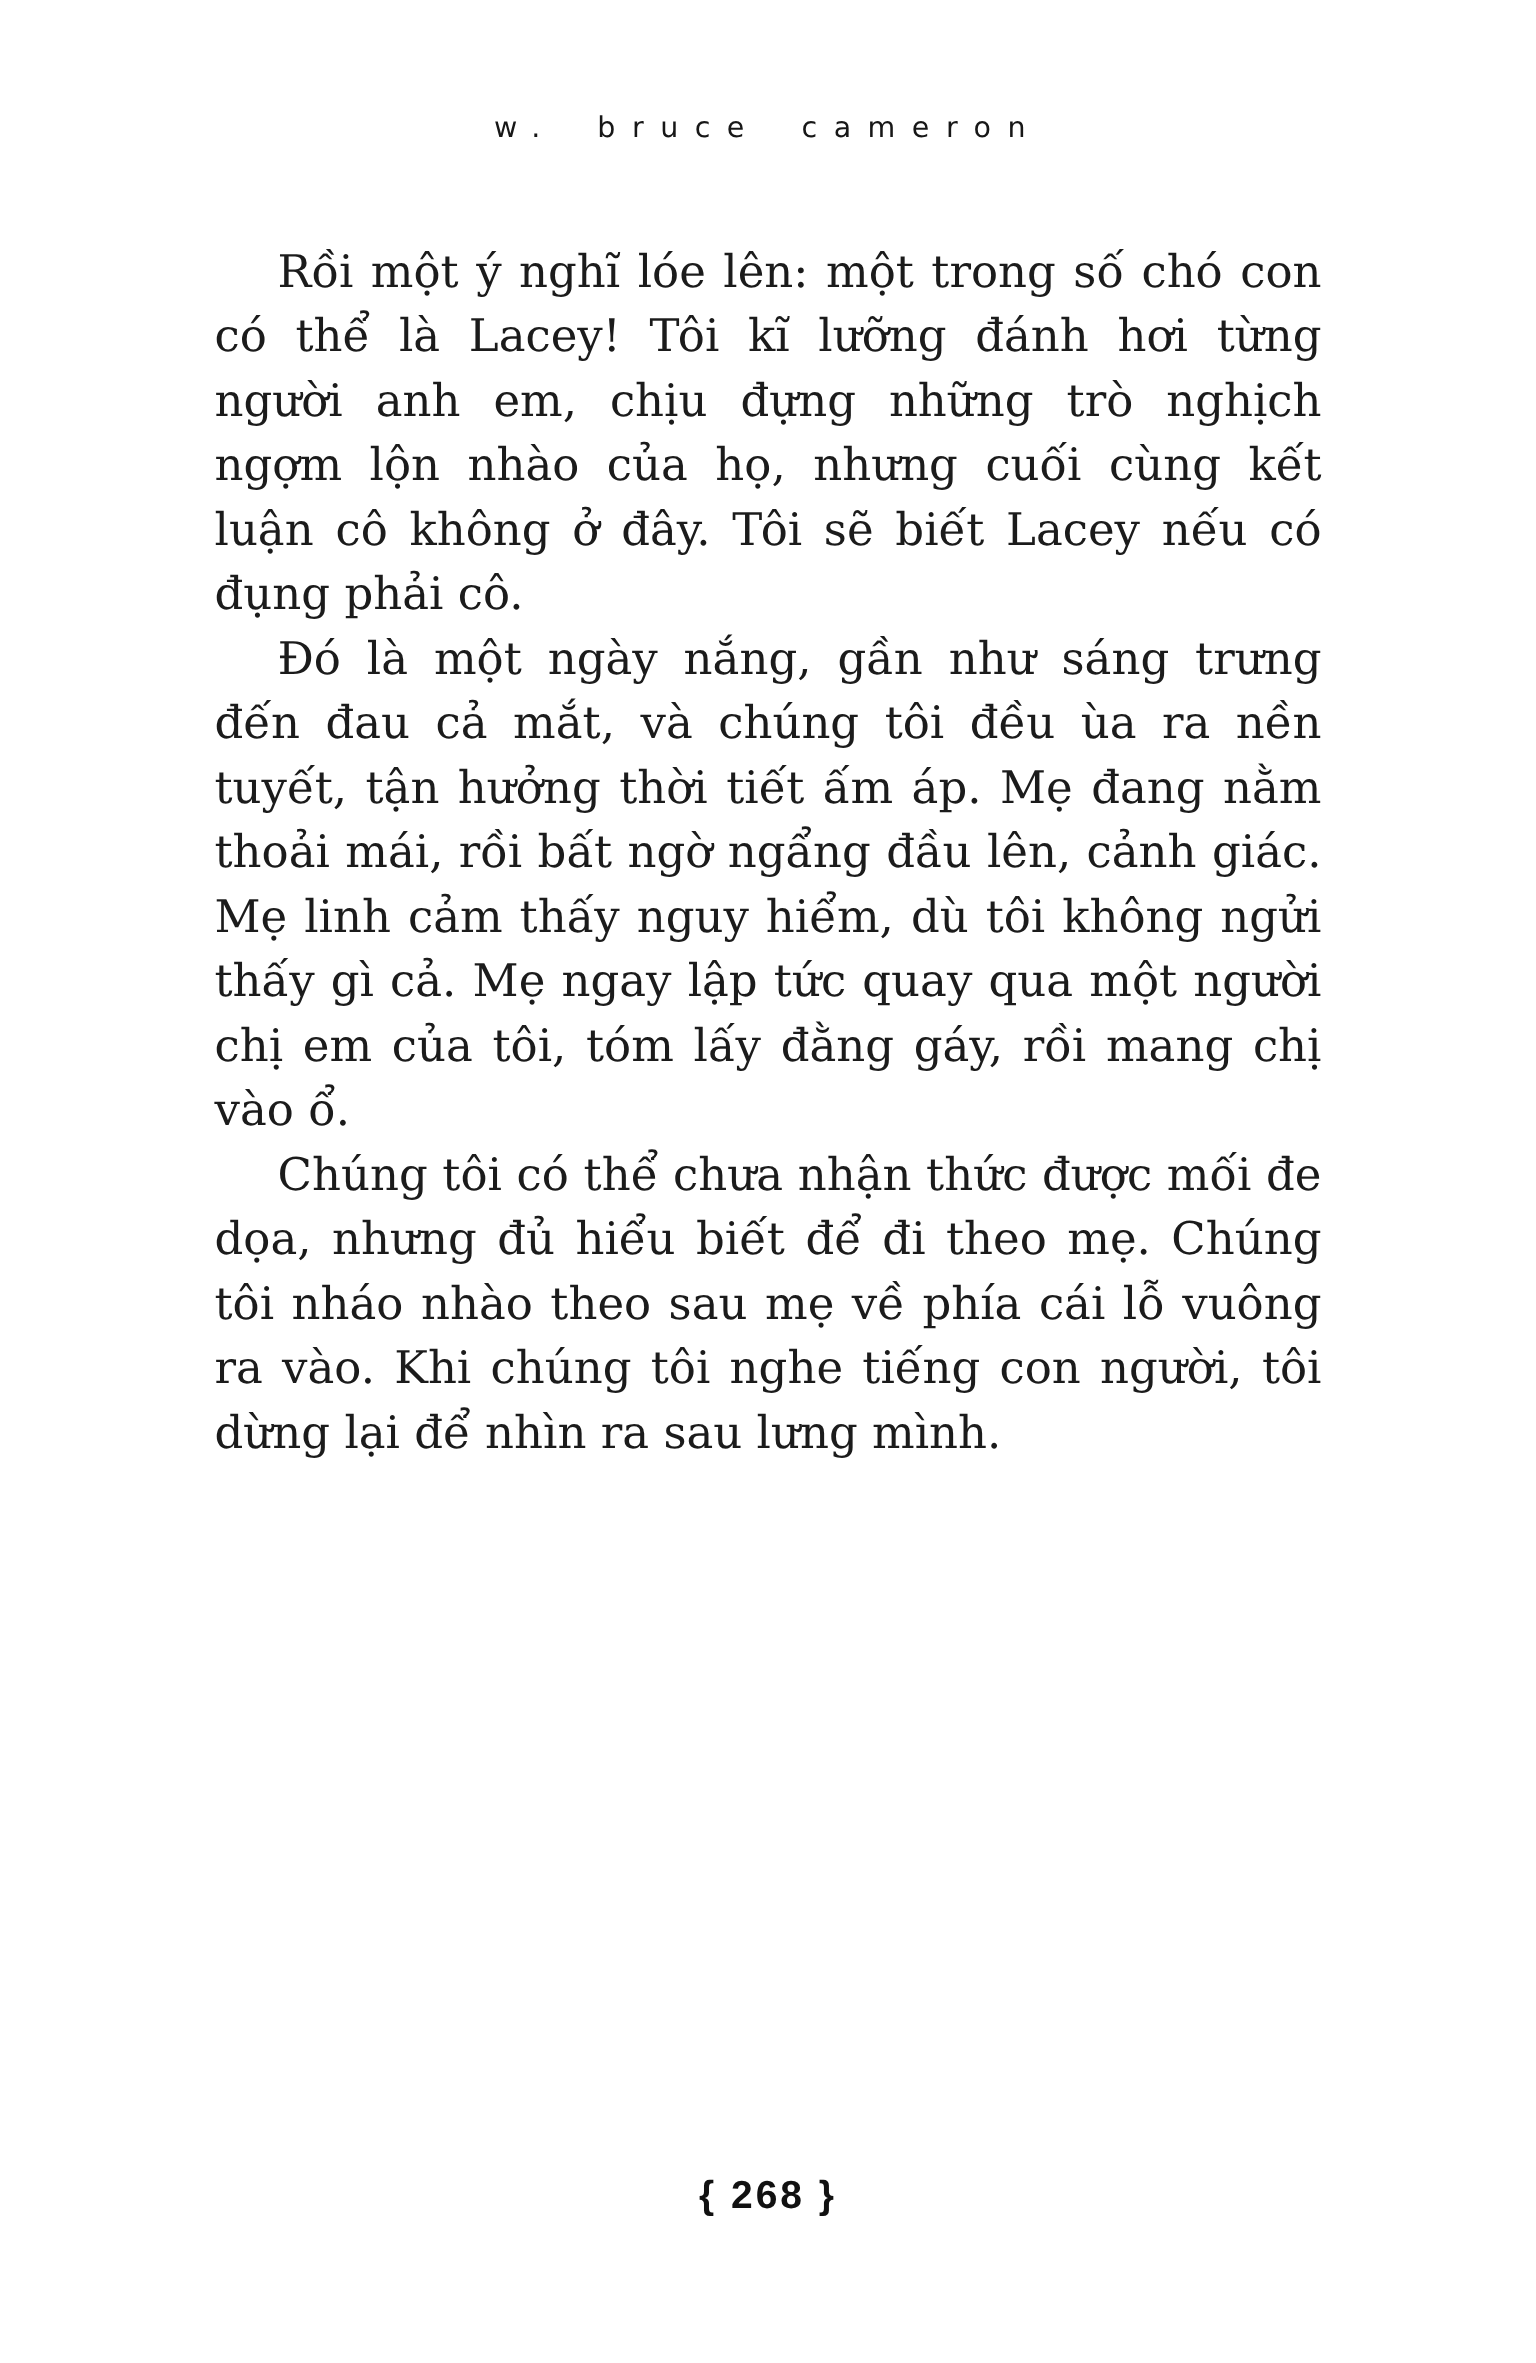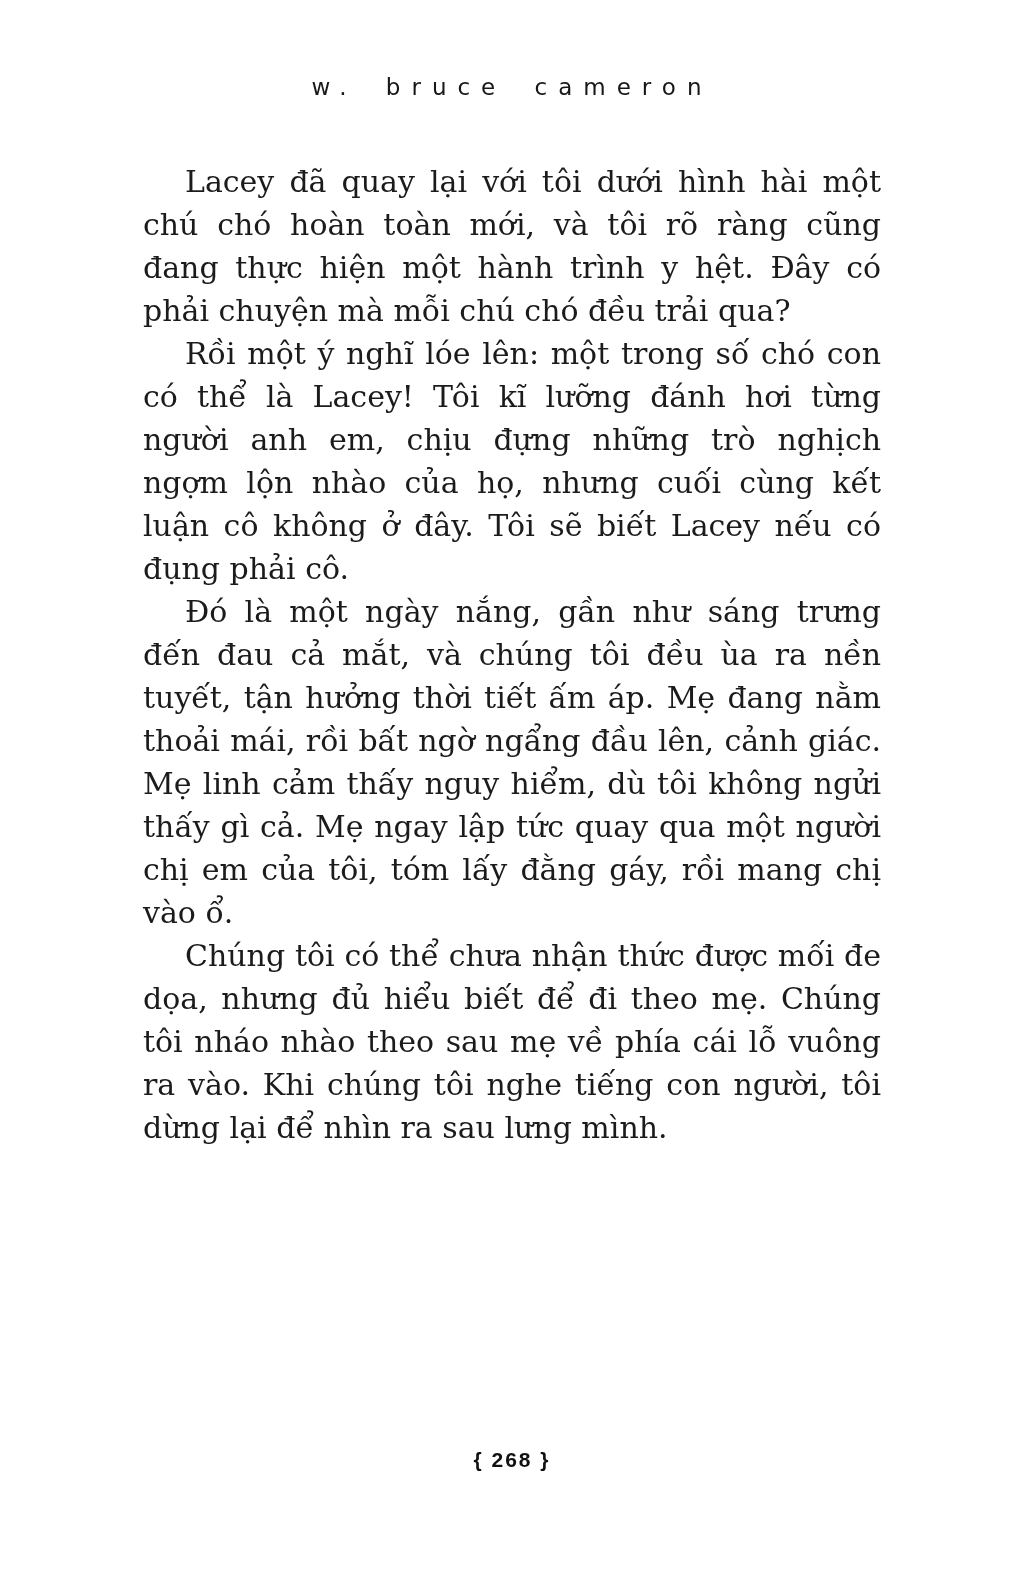--- a/index.html
+++ b/index.html
@@ -16,21 +16,21 @@
     font-family: "DejaVu Serif", "Liberation Serif", serif;
     overflow: hidden;
   }
   .running-header {
     position: absolute;
     top: 74px;
     left: 0;
     width: 100%;
     text-align: center;
     font-family: "DejaVu Sans", "Liberation Sans", sans-serif;
-    font-size: 23px;
+    font-size: 19px;
     font-weight: 500;
     letter-spacing: 11px;
     word-spacing: 10px;
     color: #171717;
   }
   .body-text {
     position: absolute;
     top: 160px;
     left: 143px;
     width: 738px;
@@ -45,34 +45,33 @@
     text-indent: 42px;
   }
   .page-number {
     position: absolute;
     top: 1448px;
     left: 0;
     width: 100%;
     text-align: center;
     font-family: "Liberation Sans", sans-serif;
     font-weight: 700;
-    font-size: 21px;
+    font-size: 26px;
     letter-spacing: 2px;
     color: #111111;
   }
 </style>
 </head>
 <body>
 
 <div class="page">
 
   <div class="running-header">w. bruce cameron</div>
 
   <div class="body-text">
-    <p>Lacey đã quay lại với tôi dưới hình hài một chú chó hoàn toàn mới, và tôi rõ ràng cũng đang thực hiện một hành trình y hệt. Đây có phải chuyện mà mỗi chú chó đều trải qua?</p>
     <p>Rồi một ý nghĩ lóe lên: một trong số chó con có thể là Lacey! Tôi kĩ lưỡng đánh hơi từng người anh em, chịu đựng những trò nghịch ngợm lộn nhào của họ, nhưng cuối cùng kết luận cô không ở đây. Tôi sẽ biết Lacey nếu có đụng phải cô.</p>
     <p>Đó là một ngày nắng, gần như sáng trưng đến đau cả mắt, và chúng tôi đều ùa ra nền tuyết, tận hưởng thời tiết ấm áp. Mẹ đang nằm thoải mái, rồi bất ngờ ngẩng đầu lên, cảnh giác. Mẹ linh cảm thấy nguy hiểm, dù tôi không ngửi thấy gì cả. Mẹ ngay lập tức quay qua một người chị em của tôi, tóm lấy đằng gáy, rồi mang chị vào ổ.</p>
     <p>Chúng tôi có thể chưa nhận thức được mối đe dọa, nhưng đủ hiểu biết để đi theo mẹ. Chúng tôi nháo nhào theo sau mẹ về phía cái lỗ vuông ra vào. Khi chúng tôi nghe tiếng con người, tôi dừng lại để nhìn ra sau lưng mình.</p>
   </div>
 
   <div class="page-number">{ 268 }</div>
 
 </div>
 
 </body></html>

